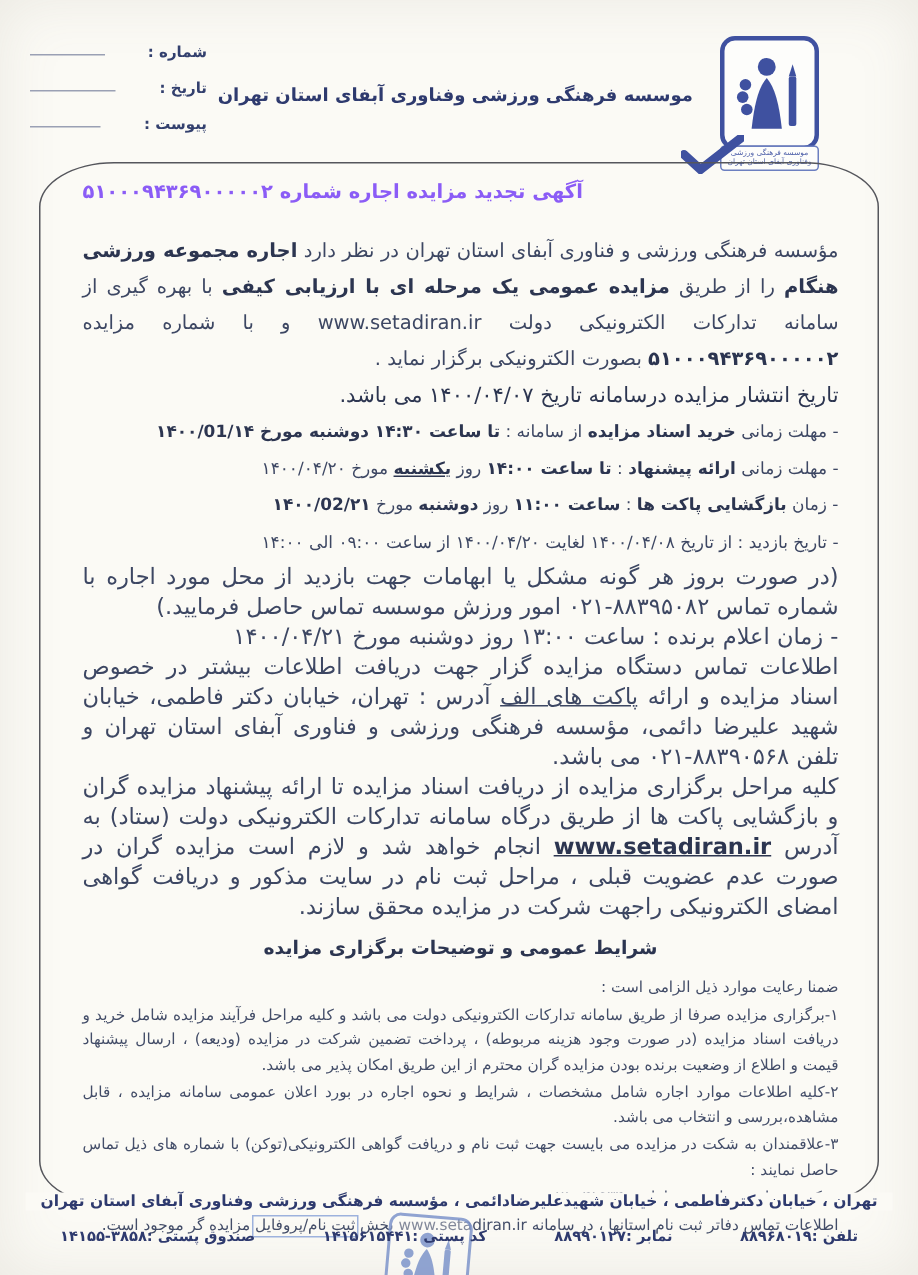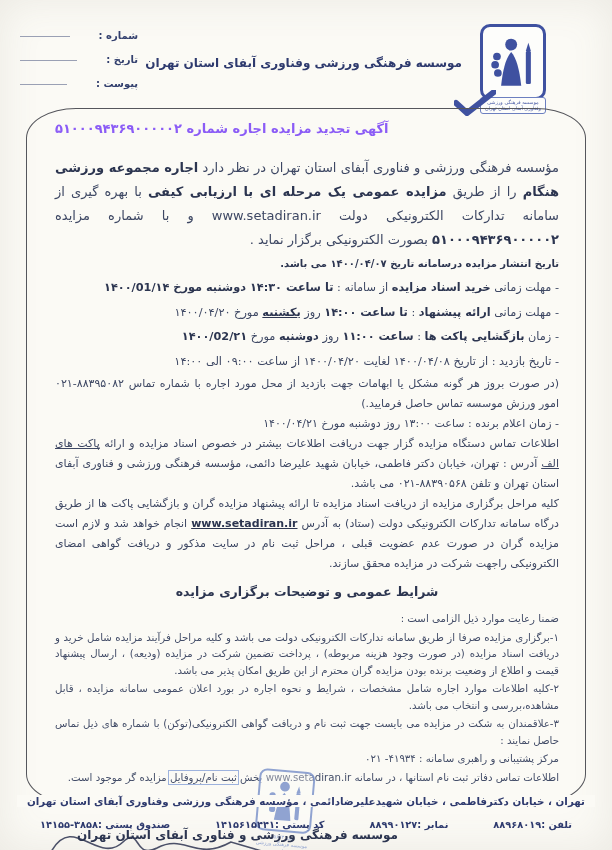--- a/index.html
+++ b/index.html
@@ -41,22 +41,22 @@
     border:1.3px solid #55565c;border-radius:50px/30px;
     padding:10px 26px 0 28px;box-sizing:border-box;
   }
   .n-title{
     text-align:left;font-size:13px;font-weight:bold;color:#8b5cf6;
     margin:2px 0 20px 0;
   }
   .para{
     font-size:13px;line-height:24px;text-align:justify;color:#3d4763;
   }
-  .para.tight{line-height:20px;font-size:11px;}
-  .bold-line{font-weight:bold;color:#2c3550;font-size:10px;line-height:24px;}
+  .para.tight{line-height:20px;font-size:15px;}
+  .bold-line{font-weight:normal;color:#2c3550;font-size:14px;line-height:24px;}
   .bullet{font-size:11.3px;line-height:24.5px;color:#3d4763;}
   .b{font-weight:bold;color:#2c3550;}
   .u{text-decoration:underline;}
   .boxed{outline:1px solid #9db2dd;outline-offset:1px;}
   .conditions-heading{
     text-align:center;font-size:12.5px;font-weight:bold;color:#2c3550;
     margin:10px 0 12px 0;
   }
   .cond{font-size:10.2px;line-height:16.5px;text-align:justify;color:#434d68;}
   .cond.sp{margin-top:2px;}

